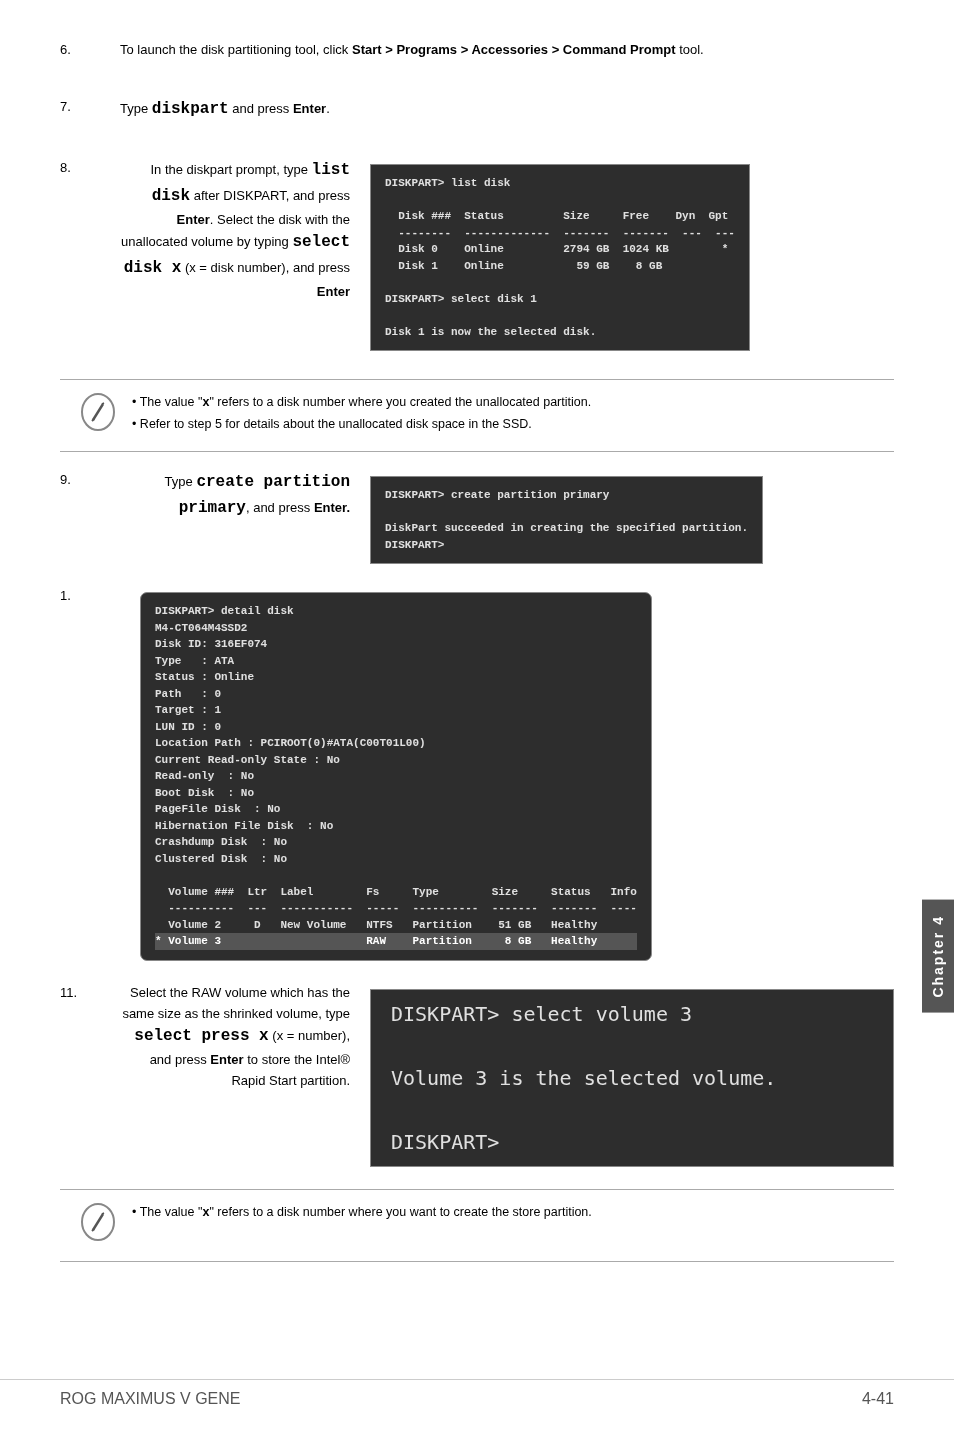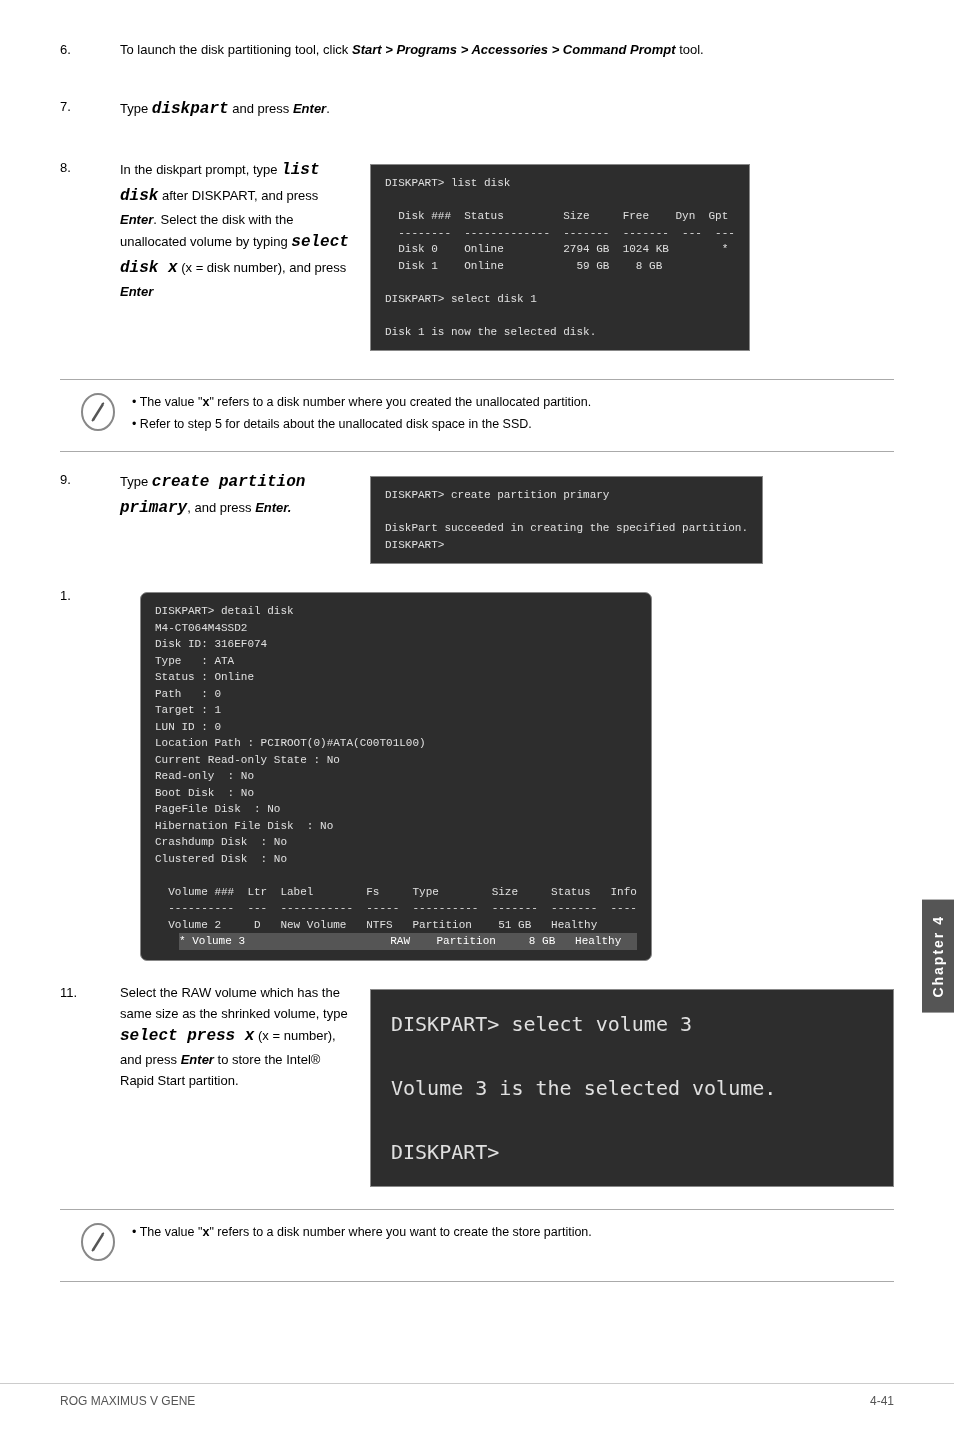--- a/index.html
+++ b/index.html
@@ -55,49 +55,49 @@
     }
 
     .step-text {
       font-size: 13px;
       line-height: 1.6;
       margin-bottom: 8px;
     }
 
     .step-text b, .step-text strong {
       font-weight: bold;
-      font-style: italic;
     }
 
     .step-text code {
       font-family: 'Courier New', monospace;
       font-weight: bold;
       font-size: 16px;
     }
 
     
     .terminal {
       background: #2d2d2d;
       color: #e0e0e0;
       font-family: 'Courier New', monospace;
       font-size: 11px;
       padding: 10px 14px;
       line-height: 1.5;
       border: 1px solid #888;
       margin-top: 6px;
       display: inline-block;
       min-width: 300px;
+      font-weight: bold;
     }
 
     .terminal-select {
       background: #2d2d2d;
       color: #e0e0e0;
       font-family: 'Courier New', monospace;
       font-size: 20px;
-      padding: 18px 20px;
+      padding: 8px 20px;
       line-height: 1.7;
       border: 1px solid #888;
       margin-top: 6px;
       display: block;
       width: 100%;
     }
 
     
     .note-box {
       border-top: 1px solid #aaa;
@@ -141,54 +141,54 @@
       min-width: 60px;
       font-size: 13px;
       padding-top: 2px;
     }
 
     .step-with-terminal .step-left {
       width: 230px;
       min-width: 230px;
       font-size: 13px;
       line-height: 1.6;
+      text-align: right;
     }
 
     .step-with-terminal .step-right {
       flex: 1;
       padding-left: 20px;
     }
 
     
     .footer {
       position: absolute;
       bottom: 30px;
       left: 0;
       right: 0;
       display: flex;
       justify-content: space-between;
       align-items: center;
       padding: 0 60px;
       border-top: 1px solid #ccc;
       padding-top: 10px;
-      font-size: 12px;
+      font-size: 16px;
       color: #555;
     }
 
     .terminal pre {
       white-space: pre;
       font-family: 'Courier New', monospace;
       font-size: 11px;
     }
 
     .highlight-row {
       background: #555;
       color: #fff;
       display: block;
-      margin-left: 24px;
     }
   </style>
 </head>
 <body>
 
 <div class="page-container">
 
   <div class="chapter-tab">
     <span>Chapter 4</span>
   </div>

